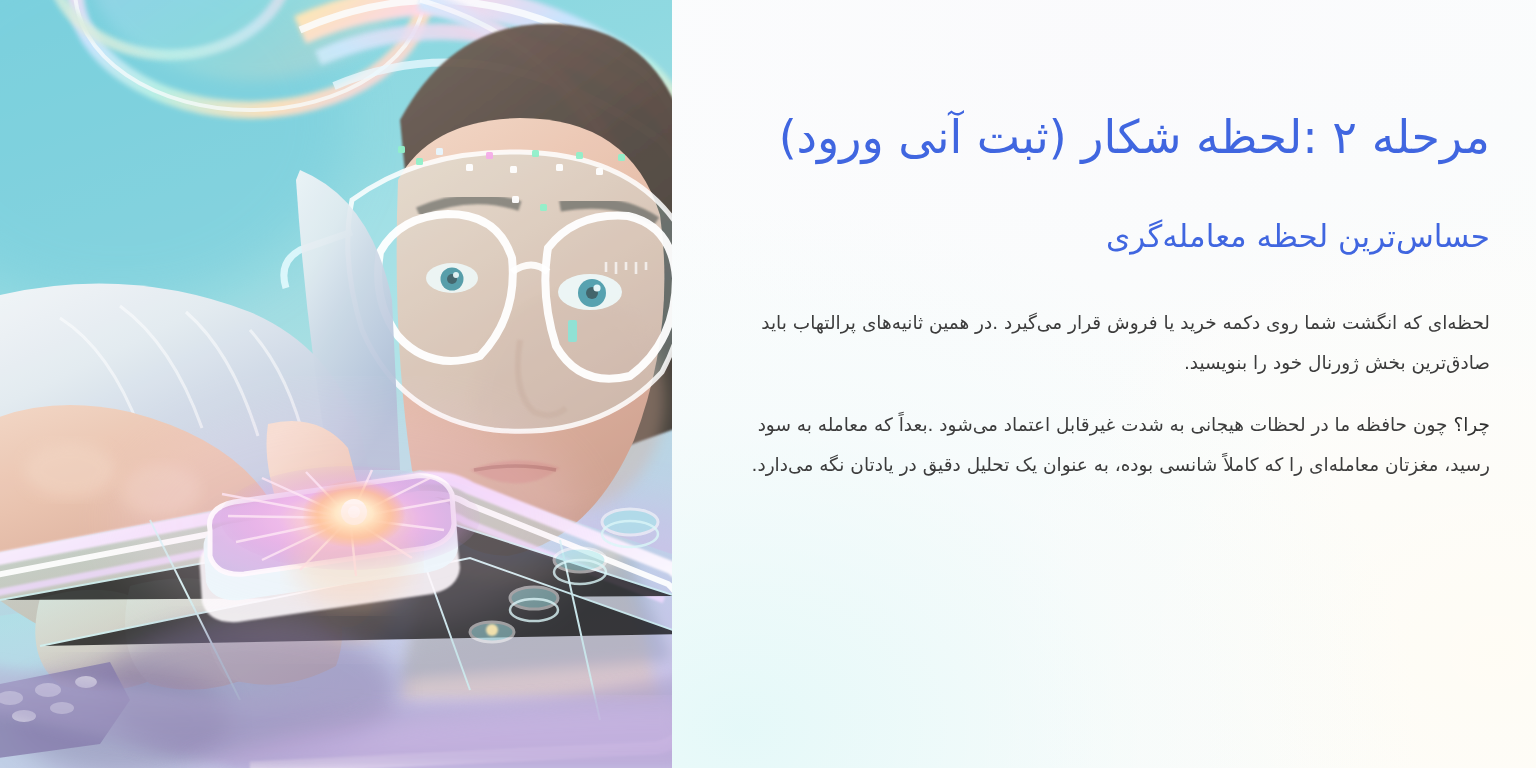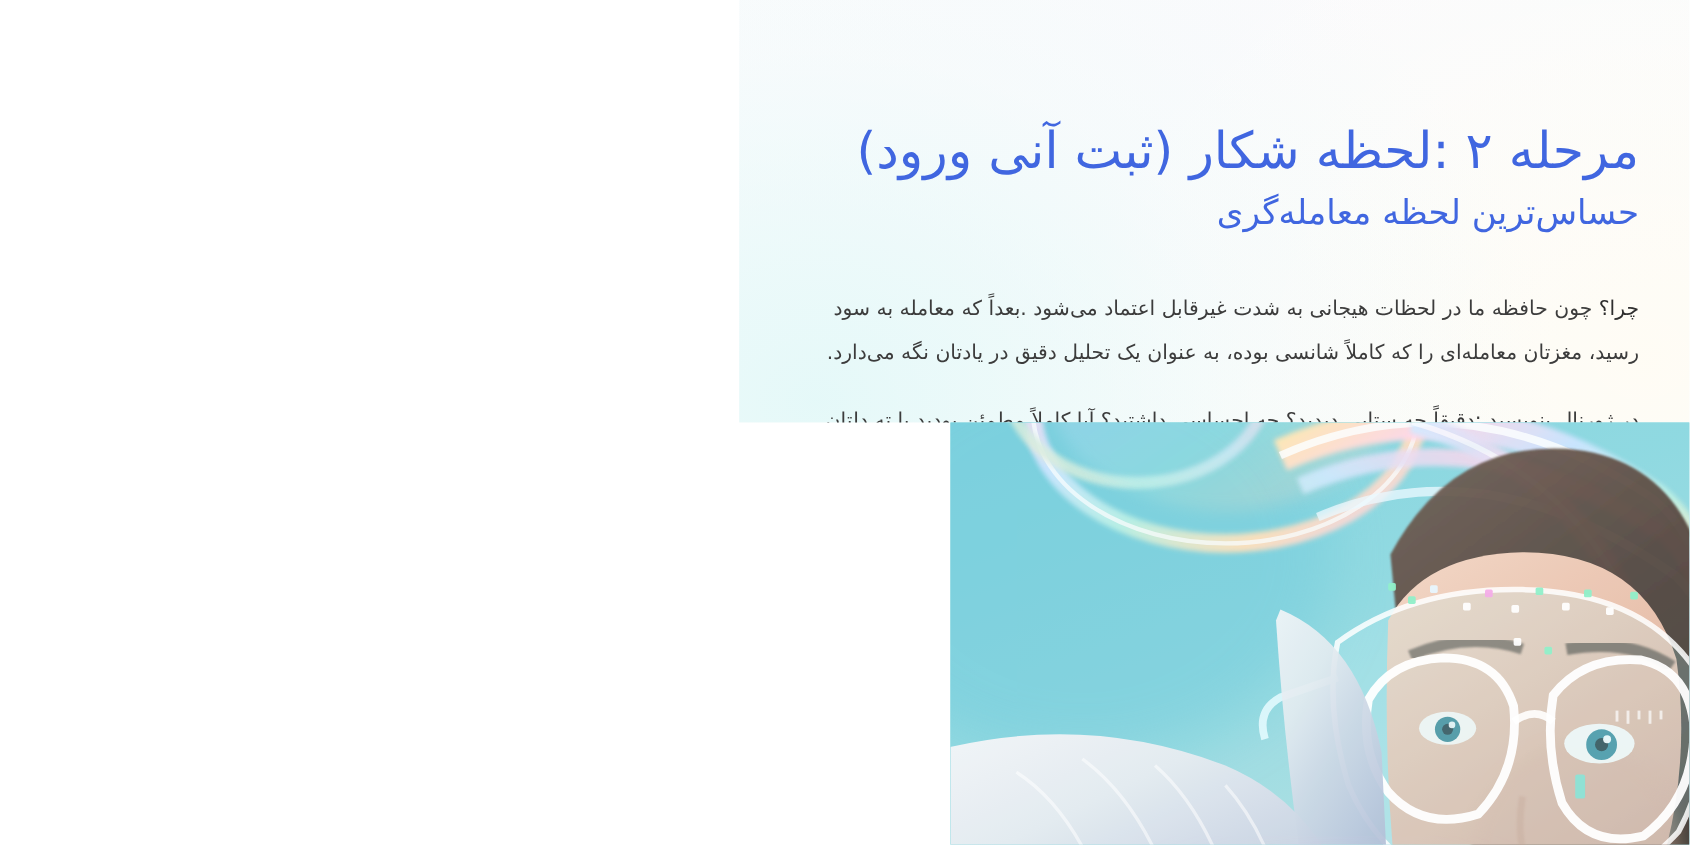--- a/index.html
+++ b/index.html
@@ -9,21 +9,21 @@
     overflow:hidden;
     font-family:"DejaVu Sans","Liberation Sans",sans-serif;
   }
   body {
     background:#ffffff;
   }
   .slide {
     position:relative;
     width:1536px; height:768px;
     display:flex;
-    flex-direction:column;
+    flex-direction:row;
   }
 
   
   .text-panel {
     position:relative;
     width:864px;
     height:768px;
     background:
       radial-gradient(ellipse 900px 700px at 8% 95%, rgba(225,248,248,0.85) 0%, rgba(240,250,251,0.4) 45%, rgba(255,255,255,0) 75%),
       radial-gradient(ellipse 700px 600px at 95% 85%, rgba(255,252,244,0.9) 0%, rgba(255,253,249,0.35) 50%, rgba(255,255,255,0) 80%),
@@ -52,20 +52,21 @@
     direction:rtl;
     margin-top:104px;
     white-space:nowrap;
   }
   .subtitle {
     color:#4066e0;
     font-size:31px;
     font-weight:400;
     line-height:1.5;
     direction:rtl;
+    margin-top:42px;
     white-space:nowrap;
   }
 
   .body-block {
     margin-top:44px;
     text-align:right;
     direction:rtl;
   }
   .para {
     color:#3c3c3c;
@@ -99,28 +100,28 @@
 
   <section class="text-panel">
     <div class="text-inner">
 
       <h1 class="title">مرحله ۲ :لحظه شکار (ثبت آنی ورود)</h1>
 
       <h2 class="subtitle">حساس‌ترین لحظه معامله‌گری</h2>
 
       <div class="body-block">
 
+        <p class="para">
+          <span>لحظه‌ای که انگشت شما روی دکمه خرید یا فروش قرار می‌گیرد .در همین ثانیه‌های پرالتهاب باید صادق‌ترین بخش ژورنال خود را بنویسید.</span>
+        </p>
 
         <p class="para">
           <b>چرا؟</b><span> چون حافظه ما در لحظات هیجانی به شدت غیرقابل اعتماد می‌شود .بعداً که معامله به سود رسید، مغزتان معامله‌ای را که کاملاً شانسی بوده، به عنوان یک تحلیل دقیق در یادتان نگه می‌دارد.</span>
         </p>
 
-        <p class="para">
-          <span>در ژورنال بنویسید :دقیقاً چه ستاپی دیدید؟ چه احساسی داشتید؟ آیا کاملاً مطمئن بودید یا ته دلتان می‌لرزید؟</span>
-        </p>
 
       </div>
     </div>
   </section>
 
   <figure class="image-panel">
     <svg class="img-svg" viewBox="0 0 672 768" preserveAspectRatio="xMidYMid slice">
       <defs>
         <linearGradient id="bgTeal" x1="0" y1="0" x2="0.3" y2="1">
           <stop offset="0%" stop-color="#79d2df"></stop>

